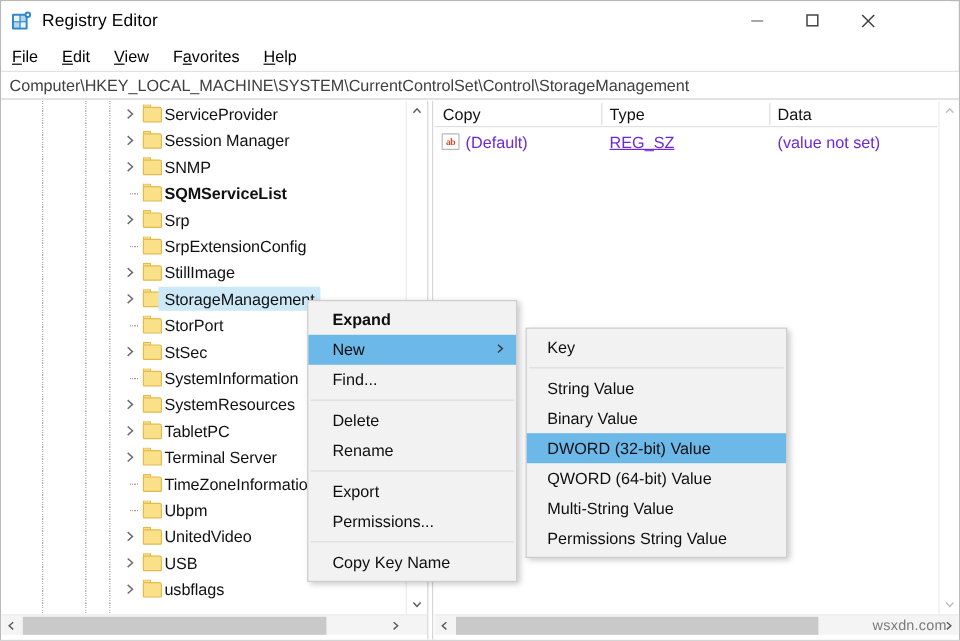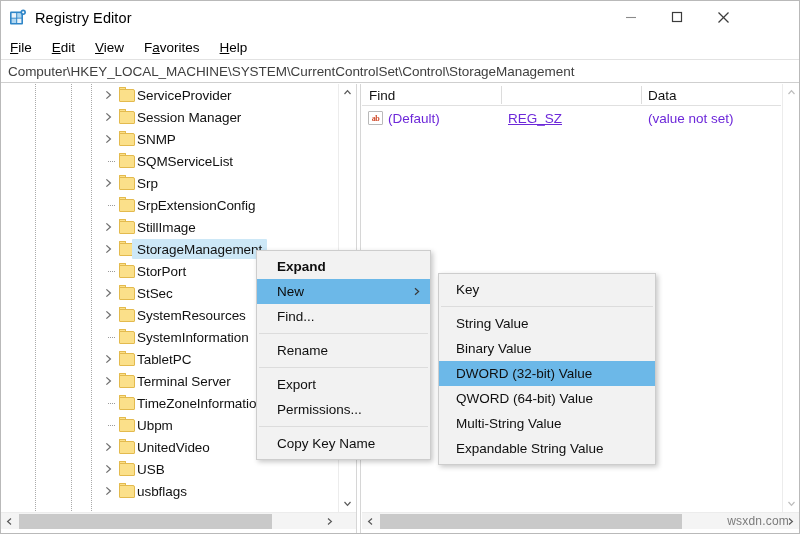--- a/index.html
+++ b/index.html
@@ -393,21 +393,21 @@
                 </svg>
               </div>
               <div class="folder" style="left: 118px; top: 5px;">
                 <div class="ftab"></div>
                 <div class="fback"></div>
               </div>
               <div class="tlabel-box" style="left: 131px; top: 1px;">
                 <span class="tlabel">SNMP</span>
               </div>
             </div>
-            <div class="trow" style="top: 0px;">
+            <div class="trow" style="top: 0px; font-weight: bold;">
               <div class="elbow" style="left: 99px;"></div>
               <div class="folder" style="left: 118px; top: 5px;">
                 <div class="ftab"></div>
                 <div class="fback"></div>
               </div>
               <div class="tlabel-box" style="left: 131px; top: 1px;">
                 <span class="tlabel">SQMServiceList</span>
               </div>
             </div>
             <div class="trow" style="top: 0px;">
@@ -480,41 +480,41 @@
               </div>
               <div class="folder" style="left: 118px; top: 5px;">
                 <div class="ftab"></div>
                 <div class="fback"></div>
               </div>
               <div class="tlabel-box" style="left: 131px; top: 1px;">
                 <span class="tlabel">StSec</span>
               </div>
             </div>
             <div class="trow" style="top: 0px;">
+              <div class="elbow" style="left: 99px;"></div>
+              <div class="folder" style="left: 118px; top: 5px;">
+                <div class="ftab"></div>
+                <div class="fback"></div>
+              </div>
+              <div class="tlabel-box" style="left: 131px; top: 1px;">
+                <span class="tlabel">SystemInformation</span>
+              </div>
+            </div>
+            <div class="trow" style="top: 0px;">
               <div class="chev" style="left: 99px;">
                 <svg width="9" height="10" viewBox="0 0 9 10">
                   <polyline points="2.4,1.4 6.4,5 2.4,8.6" fill="none" stroke="#6d6d6d" stroke-width="1.25"></polyline>
                 </svg>
               </div>
               <div class="folder" style="left: 118px; top: 5px;">
                 <div class="ftab"></div>
                 <div class="fback"></div>
               </div>
               <div class="tlabel-box" style="left: 131px; top: 1px;">
                 <span class="tlabel">SystemResources</span>
-              </div>
-            </div>
-            <div class="trow" style="top: 0px;">
-              <div class="elbow" style="left: 99px;"></div>
-              <div class="folder" style="left: 118px; top: 5px;">
-                <div class="ftab"></div>
-                <div class="fback"></div>
-              </div>
-              <div class="tlabel-box" style="left: 131px; top: 1px;">
-                <span class="tlabel">SystemInformation</span>
               </div>
             </div>
             <div class="trow" style="top: 0px;">
               <div class="chev" style="left: 99px;">
                 <svg width="9" height="10" viewBox="0 0 9 10">
                   <polyline points="2.4,1.4 6.4,5 2.4,8.6" fill="none" stroke="#6d6d6d" stroke-width="1.25"></polyline>
                 </svg>
               </div>
               <div class="folder" style="left: 118px; top: 5px;">
                 <div class="ftab"></div>
@@ -628,22 +628,23 @@
               <polyline points="3,1.5 6.4,4.5 3,7.5" fill="none" stroke="#5a5a5a" stroke-width="1.2"></polyline>
             </svg>
         </div>
       </div>
     </div>
 
     <div id="splitter"></div>
 
     <div id="right-pane">
       <div id="colheader">
-        <div class="colh" style="left:0; width:139px;">Find</div>
+        <div class="colh" style="left:0; width:139px;">Copy</div>
         <div class="colsep" style="left:139px"></div>
+        <div class="colh" style="left:139px; width:140px;">Type</div>
         <div class="colsep" style="left:279px"></div>
         <div class="colh" style="left:279px; width:140px;">Data</div>
       </div>
 
       <div id="value-rows">
           <div class="vrow" style="top: 23px; padding-left: 46px;">
             <div class="ab-icon" style="left: 6px; top: 4px;">ab</div>
             <div class="vcell" style="left: 26px;">(Default)</div>
             <div class="vcell" style="left: 146px; text-decoration: underline;">REG_SZ</div>
             <div class="vcell" style="left: 286px;">(value not set)</div>
@@ -687,20 +688,23 @@
         <span>New</span>
         <span class="ctx-arrow"><svg width="8" height="9" viewBox="0 0 8 9">
             <polyline points="2,1.3 5.6,4.5 2,7.7" fill="none" stroke="#3a3a3a" stroke-width="1.2"></polyline>
           </svg></span>
       </div>
       <div class="ctx-item">
         <span>Find...</span>
       </div>
       <div class="ctx-sep"></div>
       <div class="ctx-item">
+        <span>Delete</span>
+      </div>
+      <div class="ctx-item">
         <span>Rename</span>
       </div>
       <div class="ctx-sep"></div>
       <div class="ctx-item">
         <span>Export</span>
       </div>
       <div class="ctx-item">
         <span>Permissions...</span>
       </div>
       <div class="ctx-sep"></div>
@@ -723,19 +727,19 @@
       <div class="sub-item hl">
         <span>DWORD (32-bit) Value</span>
       </div>
       <div class="sub-item">
         <span>QWORD (64-bit) Value</span>
       </div>
       <div class="sub-item">
         <span>Multi-String Value</span>
       </div>
       <div class="sub-item">
-        <span>Expandable String Value</span>
+        <span>Permissions String Value</span>
       </div>
     </div>
 
   <div id="watermark">wsxdn.com</div>
 
 </div>
 
 </body></html>

